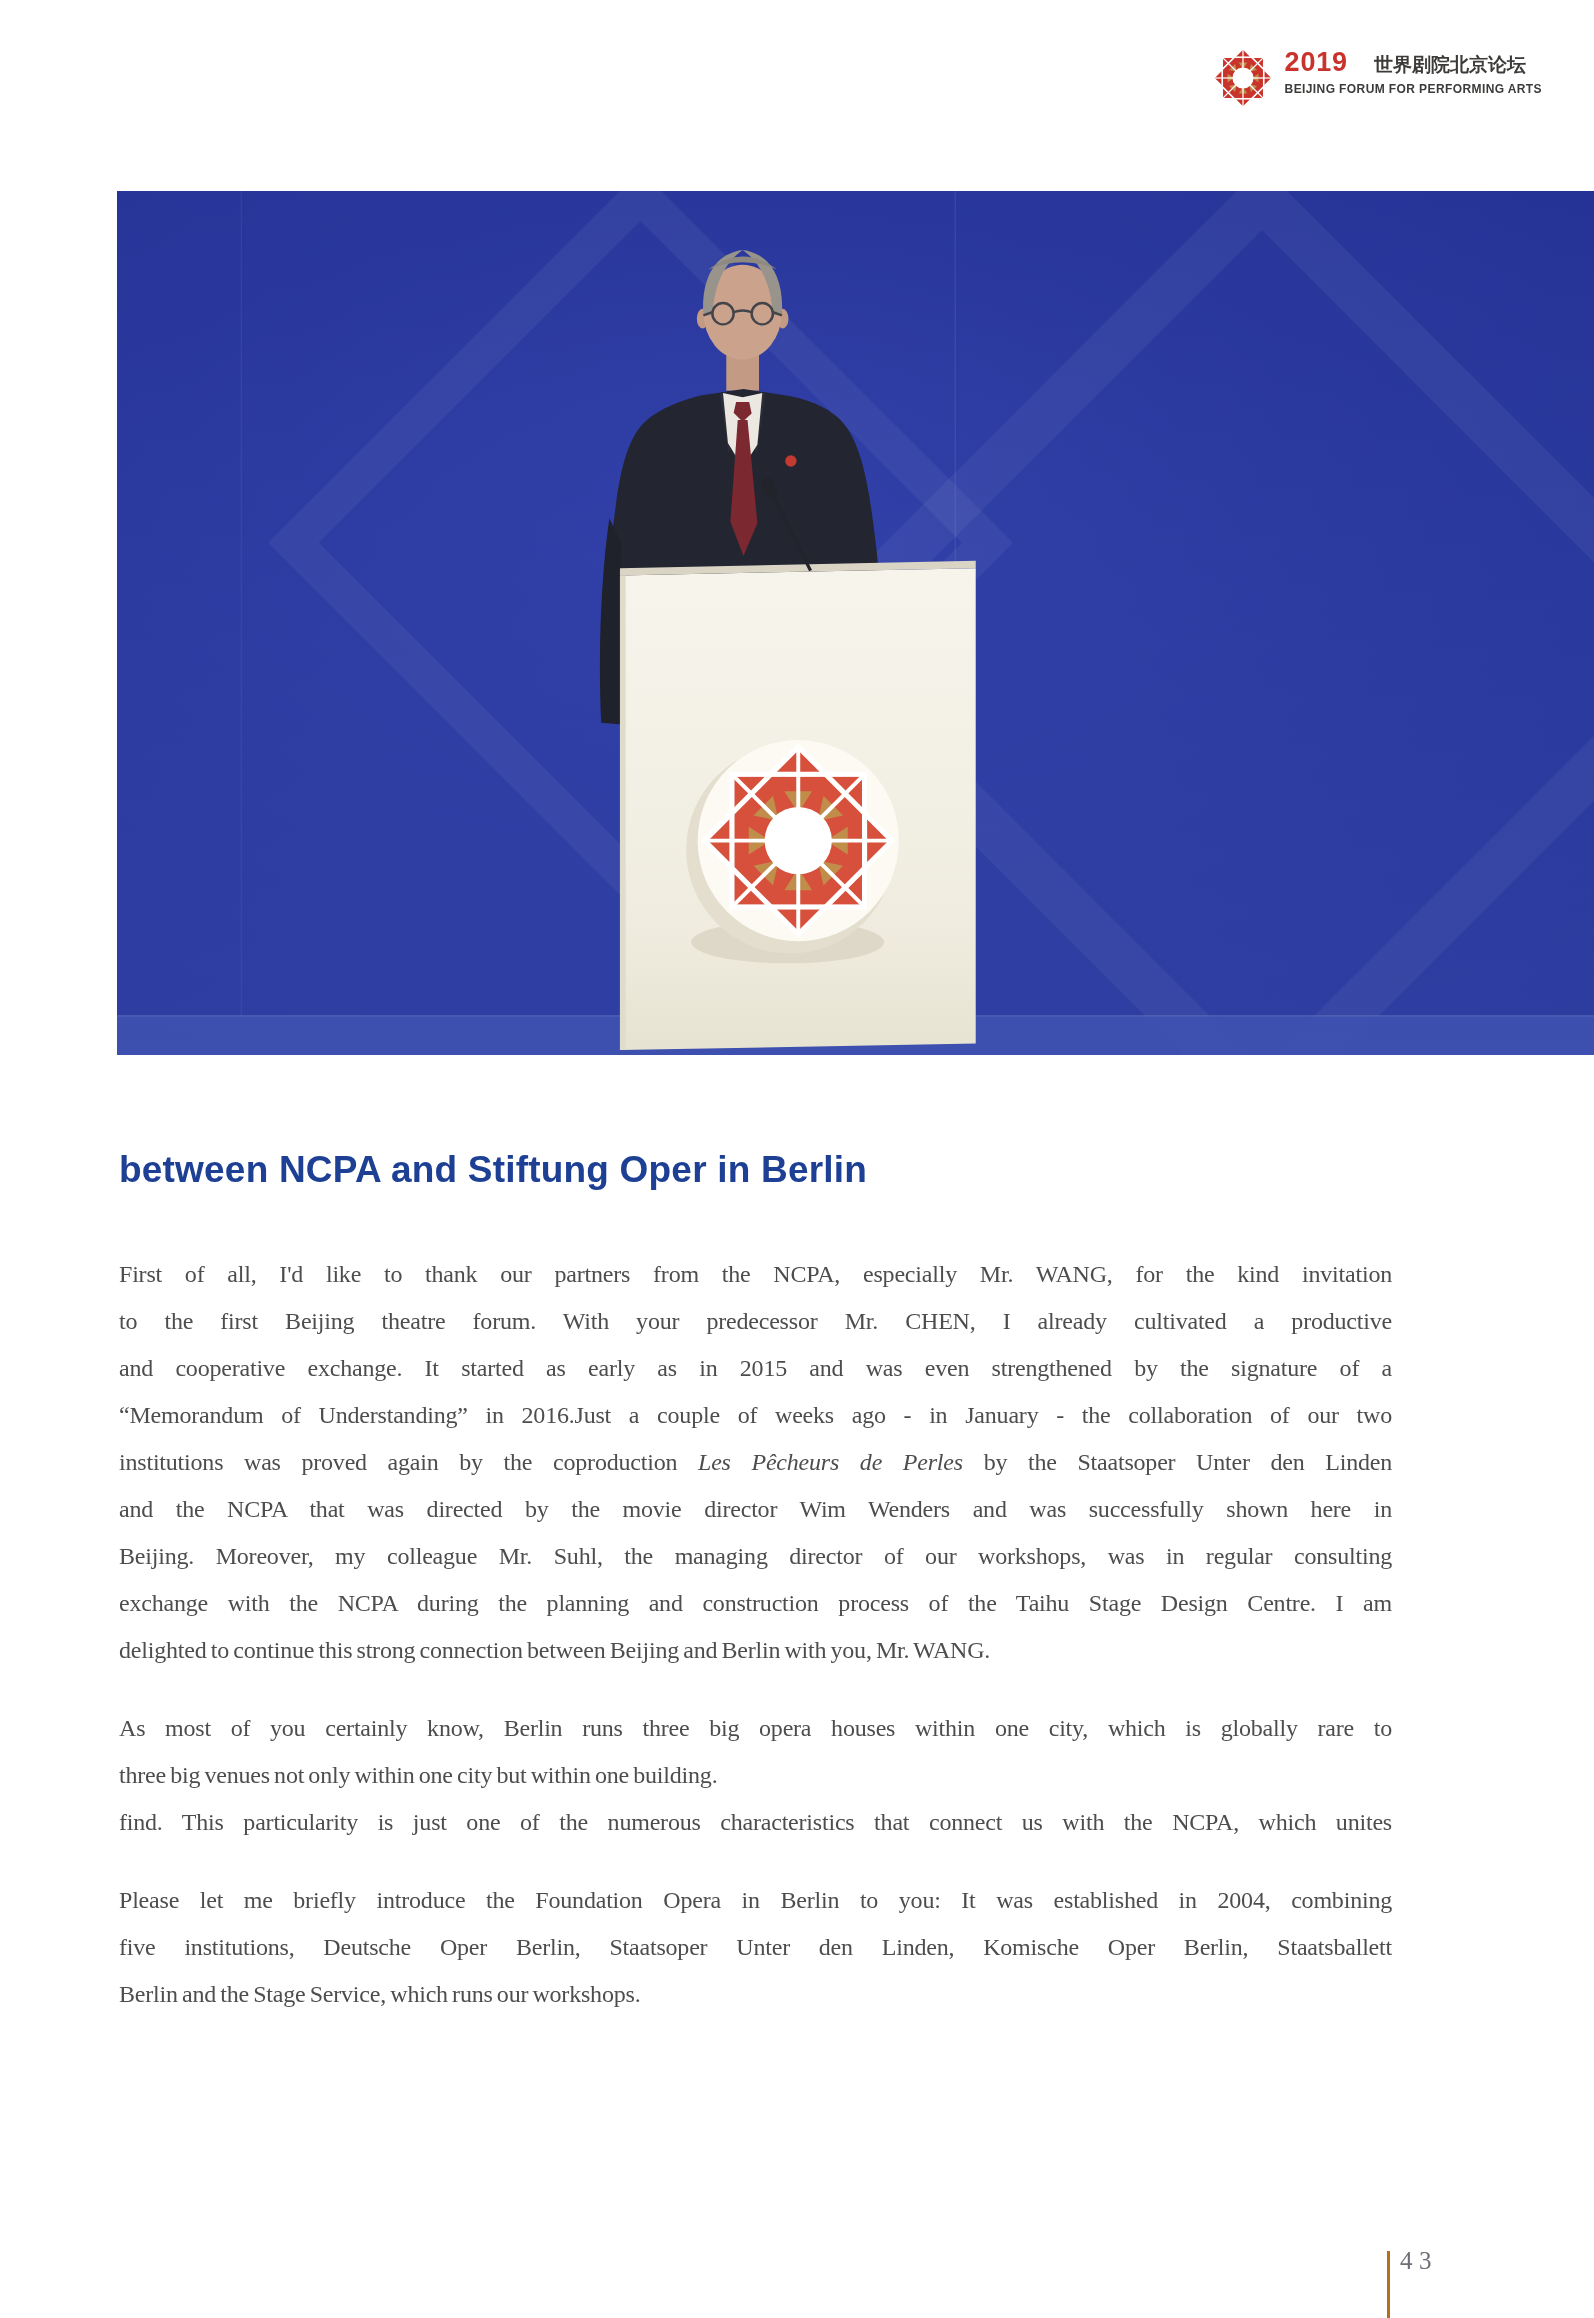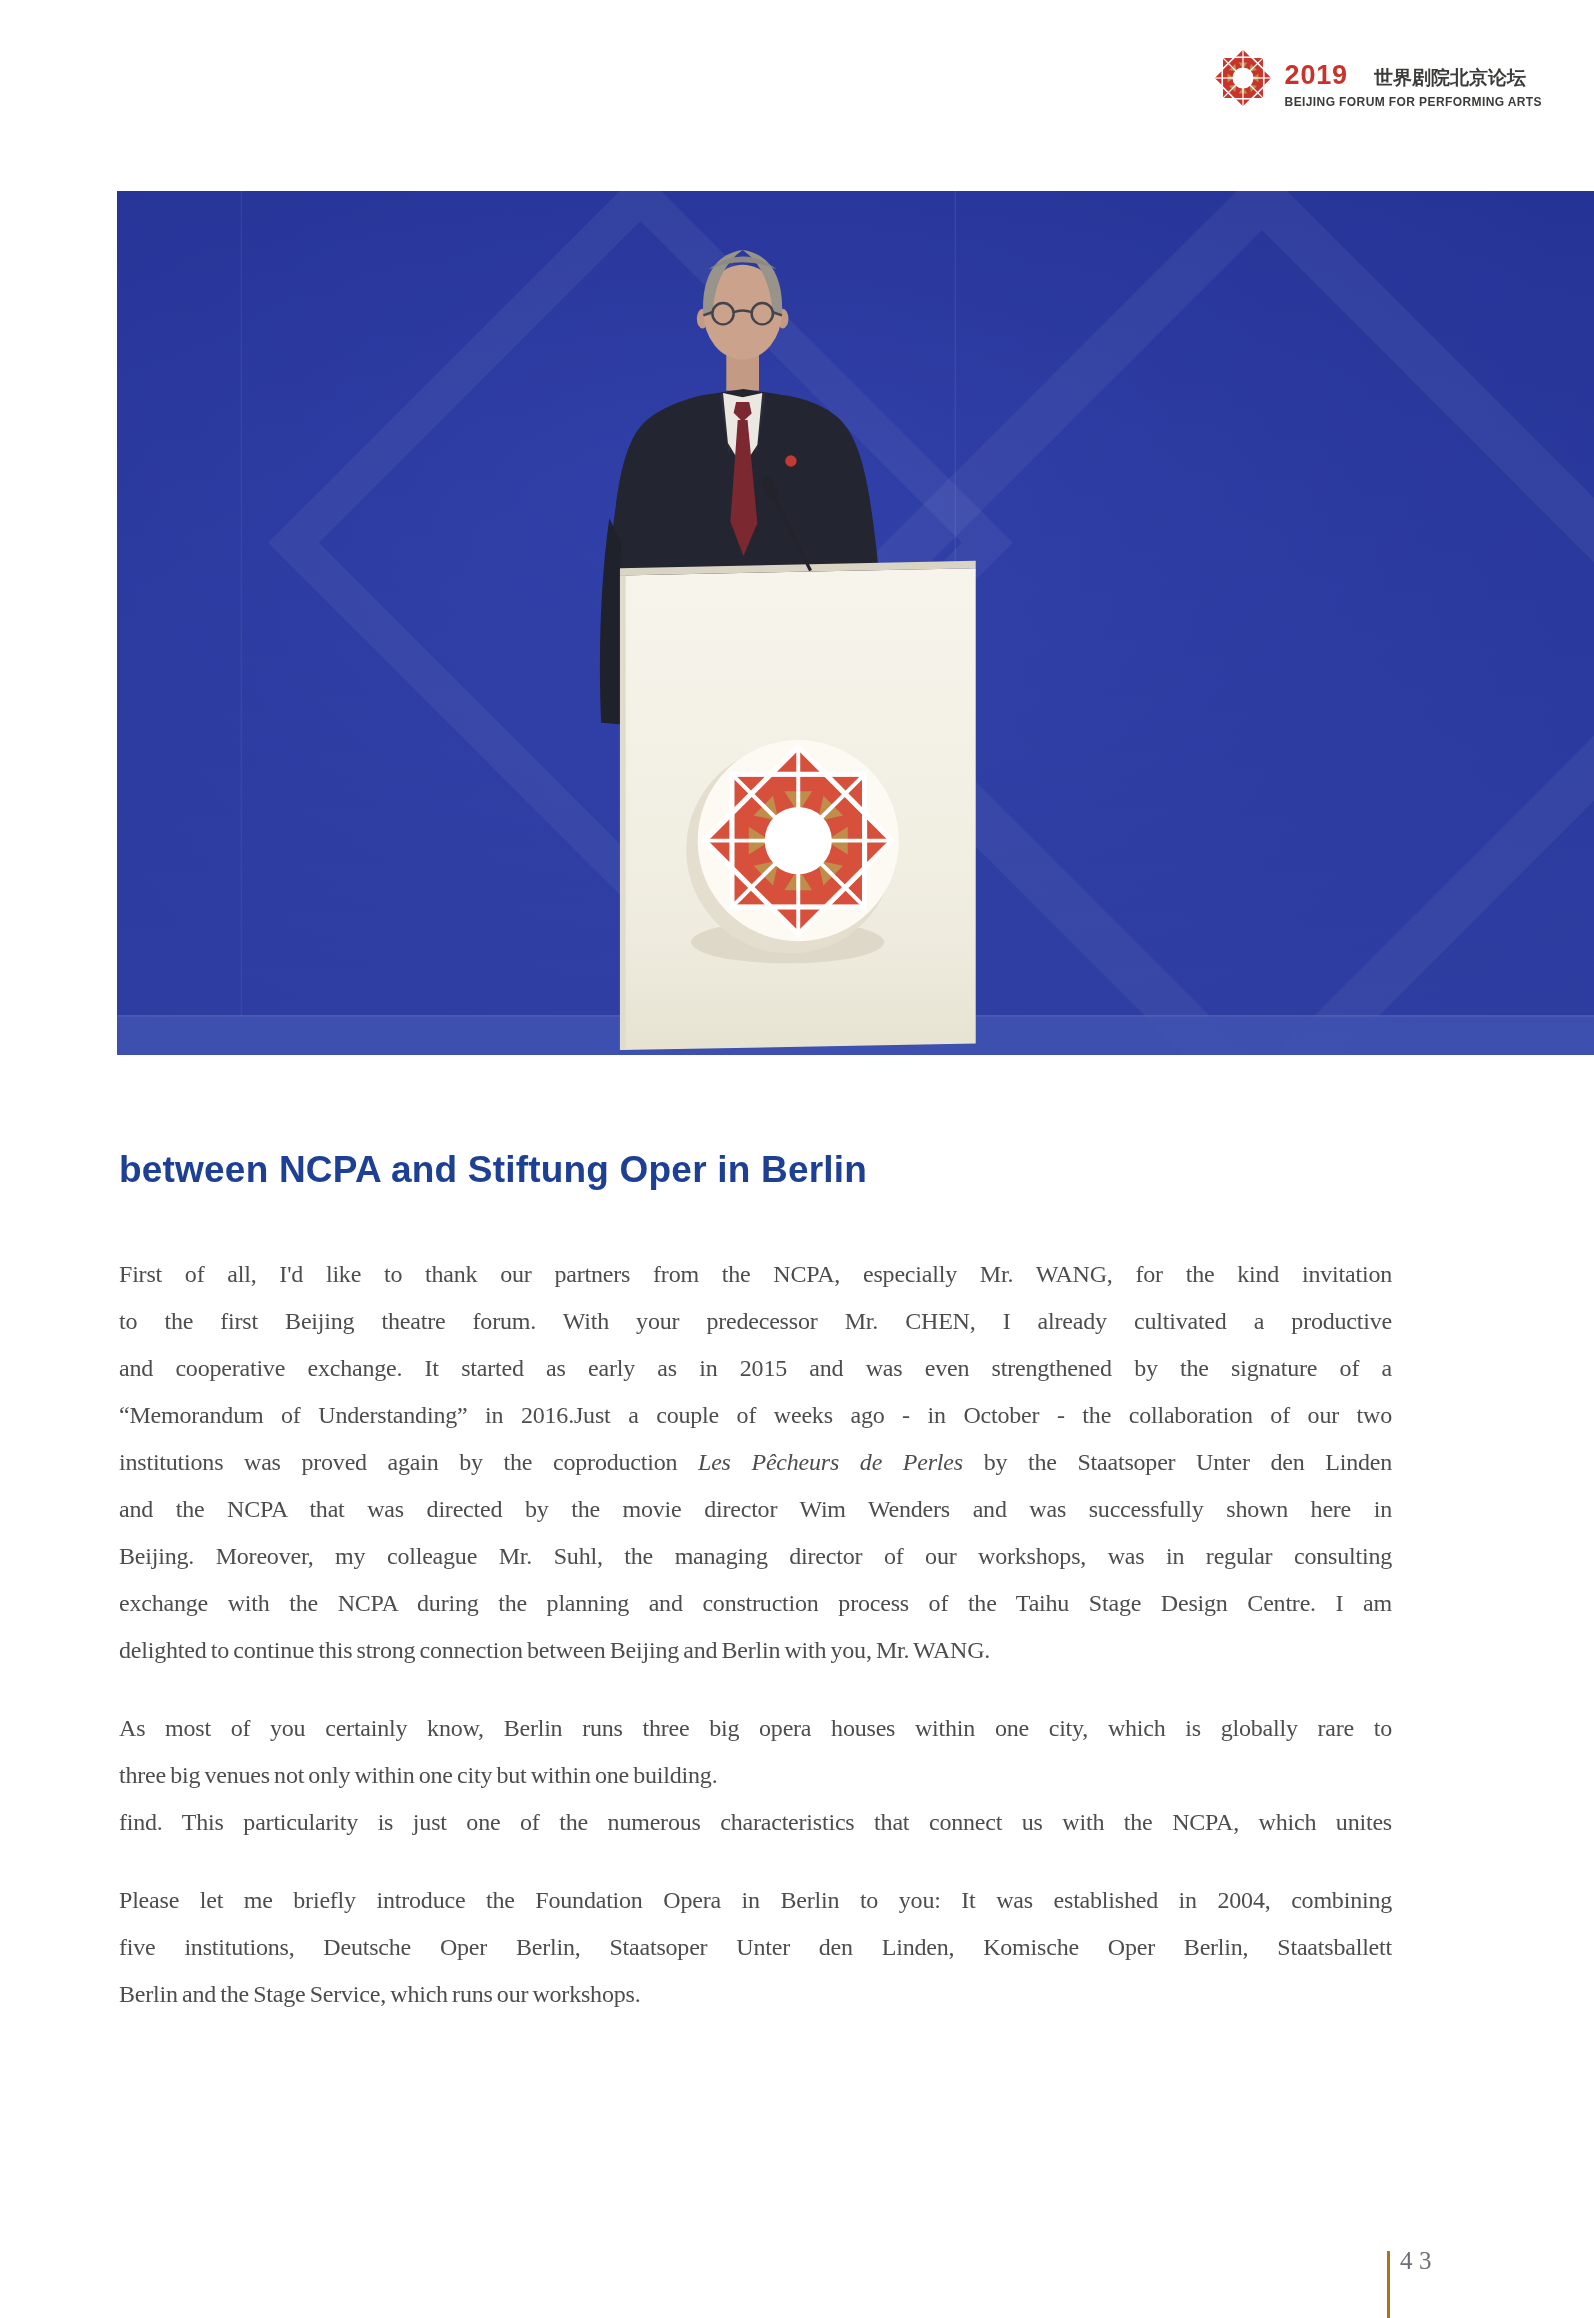--- a/index.html
+++ b/index.html
@@ -1,20 +1,20 @@
 <!DOCTYPE html>
 <html style="font-size:13px"><head>
 <meta charset="utf-8">
 <title>page</title>
 <style>
   html,body{margin:0;padding:0;background:#ffffff;}
   body{width:1594px;height:2319px;position:relative;overflow:hidden;font-family:"Liberation Sans",sans-serif;}
 
   
-  .brand{position:absolute;top:47px;right:52px;display:flex;align-items:flex-end;gap:10.6px;}
+  .brand{position:absolute;top:47px;right:52px;display:flex;align-items:flex-start;gap:10.6px;}
   .brand-mark{width:62px;height:62px;}
   .brand-mark svg{width:100%;height:100%;display:block;}
   .brand-text{display:flex;flex-direction:column;}
   .brand-row1{display:flex;align-items:baseline;gap:8.2px;white-space:nowrap;}
   .brand-year{font-size:27px;font-weight:bold;letter-spacing:0.8px;}
   .brand-cn{font-size:19px;font-weight:bold;color:#3c3b39;font-family:"DejaVu Sans",sans-serif;margin-left:18px;}
   .brand-row2{font-size:12px;font-weight:bold;color:#3c3b39;letter-spacing:0.4px;margin-top:4.1px;white-space:nowrap;}
 
   
   .photo{position:absolute;left:117px;top:191px;width:1477px;height:864px;overflow:hidden;background:#2c3ca3;}
@@ -183,21 +183,21 @@
 
 <section class="article">
   <h1 class="title" id="article-title" style="color: rgb(29, 64, 148);">
     <div>between NCPA and Stiftung Oper in Berlin</div>
   </h1>
   <div class="body" id="article-body">
       <div class="paragraph">
         <div class="line"><span>First of all, I'd like to thank our partners from the NCPA, especially Mr. WANG, for the kind invitation</span></div>
         <div class="line"><span>to the first Beijing theatre forum. With your predecessor Mr. CHEN, I already cultivated a productive</span></div>
         <div class="line"><span>and cooperative exchange. It started as early as in 2015 and was even strengthened by the signature of a</span></div>
-        <div class="line"><span>“Memorandum of Understanding” in 2016.Just a couple of weeks ago - in October - the collaboration of our two</span></div>
+        <div class="line"><span>“Memorandum of Understanding” in 2016.Just a couple of weeks ago - in January - the collaboration of our two</span></div>
         <div class="line"><span>institutions was proved again by the coproduction </span><span class="it">Les Pêcheurs de Perles</span><span> by the Staatsoper Unter den Linden</span></div>
         <div class="line"><span>and the NCPA that was directed by the movie director Wim Wenders and was successfully shown here in</span></div>
         <div class="line"><span>Beijing. Moreover, my colleague Mr. Suhl, the managing director of our workshops, was in regular consulting</span></div>
         <div class="line"><span>exchange with the NCPA during the planning and construction process of the Taihu Stage Design Centre. I am</span></div>
         <div class="line last"><span>delighted to continue this strong connection between Beijing and Berlin with you, Mr. WANG.</span></div>
       </div>
       <div class="paragraph">
         <div class="line"><span>As most of you certainly know, Berlin runs three big opera houses within one city, which is globally rare to</span></div>
         <div class="line last"><span>three big venues not only within one city but within one building.</span></div>
         <div class="line"><span>find. This particularity is just one of the numerous characteristics that connect us with the NCPA, which unites</span></div>

